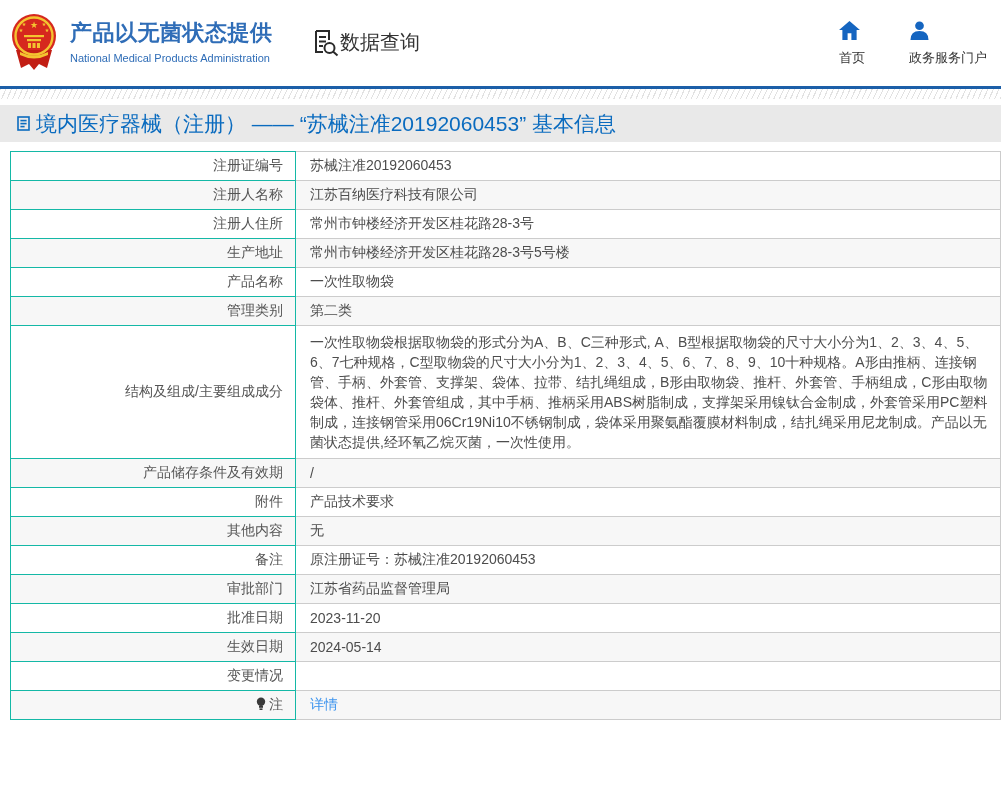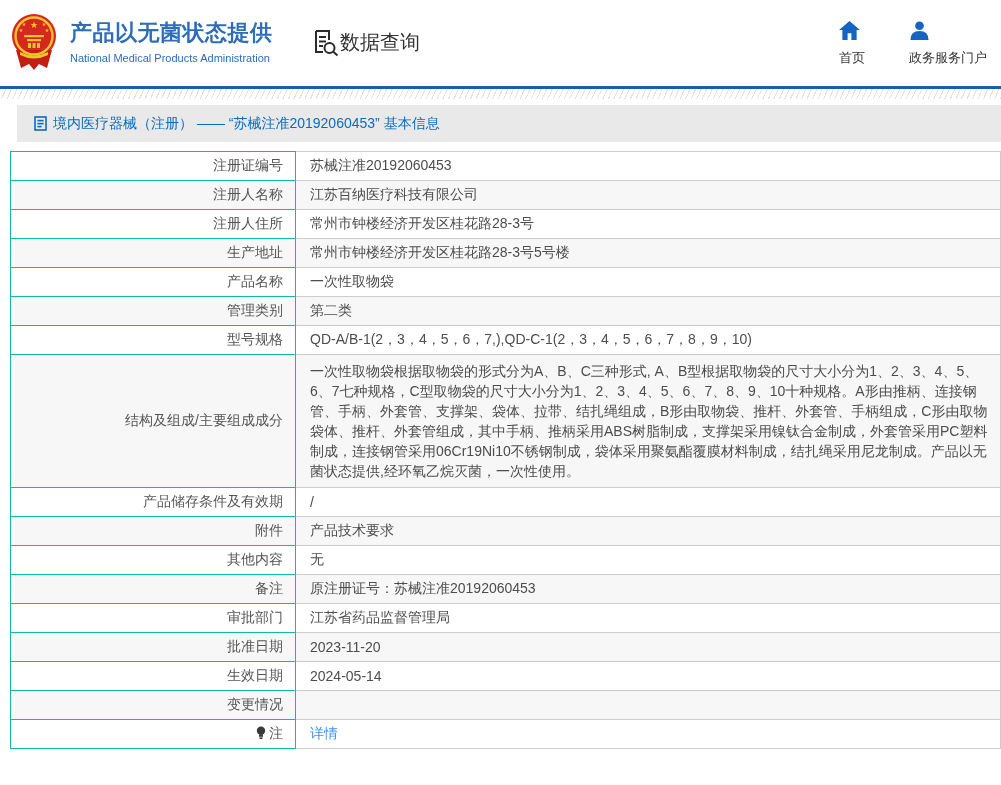--- a/index.html
+++ b/index.html
@@ -14,21 +14,21 @@
     font-size:20px;color:#333;}
   .section-title span{line-height:28px;}
   .top-nav{position:absolute;right:14px;top:21px;display:flex;gap:44px;}
   .nav-item{display:flex;flex-direction:column;align-items:flex-start;gap:9px;font-size:13px;color:#333;
     text-decoration:none;cursor:pointer;}
   
   .blue-bar{height:3px;background:#1c5fa8;}
   .hatch-strip{height:10px;background:repeating-linear-gradient(115deg,#e2e2e2 0px,#e2e2e2 1px,#ffffff 1px,#ffffff 5px);}
   
   .breadcrumb-band{height:37px;margin-top:6px;background:#e9e9e9;display:flex;align-items:center;
-    padding-left:17px;gap:6px;color:#0a6bbf;font-size:14px;margin-left:17px;}
+    padding-left:17px;gap:6px;color:#0a6bbf;font-size:21px;}
   
   .info-table{margin:9px 0 0 10px;width:991px;border-collapse:collapse;table-layout:fixed;
     font-size:14px;color:#4d4d4d;}
   .info-table th{width:268px;border:1px solid #14b8a6;text-align:right;font-weight:normal;color:#555;
     padding:0 12px 0 4px;height:28px;vertical-align:middle;}
   .info-table td{border:1px solid #ccc;padding:0 10px 0 14px;vertical-align:middle;}
   .info-table tr:nth-child(even){background:#f7f7f7;}
   .info-table tr.tall td{line-height:20px;padding-top:6px;padding-bottom:6px;}
   .info-table a{color:#3d94ee;text-decoration:none;cursor:pointer;}
   .bulb{display:inline-block;vertical-align:-2px;margin-right:2px;}
@@ -122,24 +122,20 @@
         <td>常州市钟楼经济开发区桂花路28-3号5号楼</td>
       </tr>
       <tr>
         <th>产品名称</th>
         <td>一次性取物袋</td>
       </tr>
       <tr>
         <th>管理类别</th>
         <td>第二类</td>
       </tr>
-      <tr>
-        <th>型号规格</th>
-        <td>QD-A/B-1(2，3，4，5，6，7,),QD-C-1(2，3，4，5，6，7，8，9，10)</td>
-      </tr>
       <tr class="tall">
         <th>结构及组成/主要组成成分</th>
         <td>一次性取物袋根据取物袋的形式分为A、B、C三种形式, A、B型根据取物袋的尺寸大小分为1、2、3、4、5、6、7七种规格，C型取物袋的尺寸大小分为1、2、3、4、5、6、7、8、9、10十种规格。A形由推柄、连接钢管、手柄、外套管、支撑架、袋体、拉带、结扎绳组成，B形由取物袋、推杆、外套管、手柄组成，C形由取物袋体、推杆、外套管组成，其中手柄、推柄采用ABS树脂制成，支撑架采用镍钛合金制成，外套管采用PC塑料制成，连接钢管采用06Cr19Ni10不锈钢制成，袋体采用聚氨酯覆膜材料制成，结扎绳采用尼龙制成。产品以无菌状态提供,经环氧乙烷灭菌，一次性使用。</td>
       </tr>
       <tr>
         <th>产品储存条件及有效期</th>
         <td>/</td>
       </tr>
       <tr>
         <th>附件</th>

